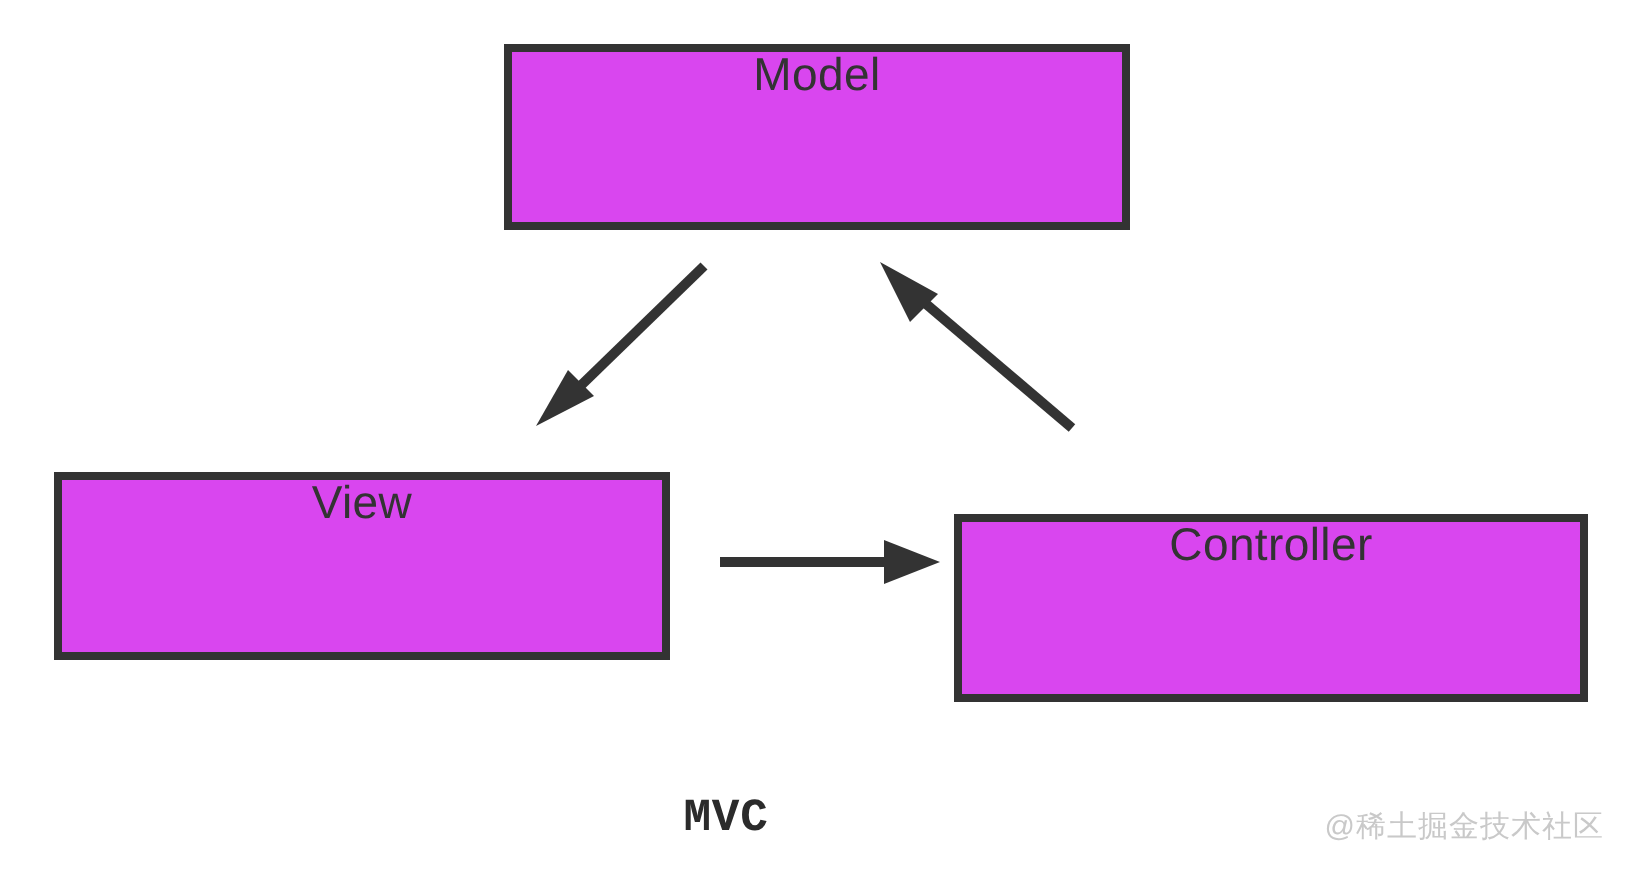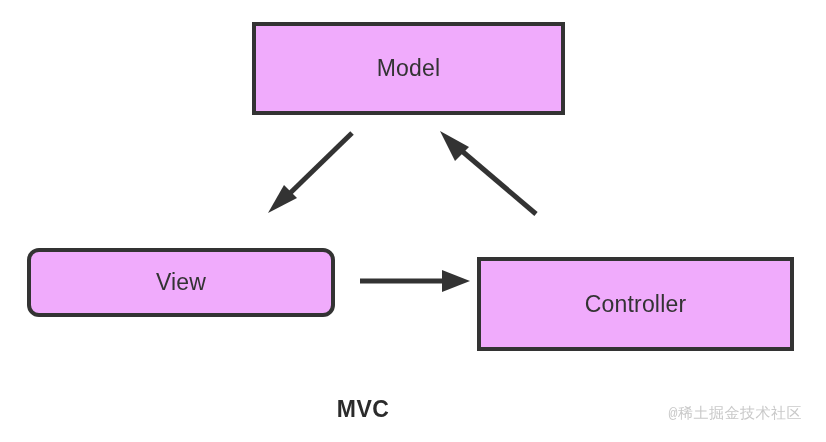--- a/index.html
+++ b/index.html
@@ -14,45 +14,44 @@
     position: relative;
     width: 826px;
     height: 442px;
     background: #ffffff;
     overflow: hidden;
   }
   .node {
     position: absolute;
     box-sizing: border-box;
     border: 4px solid #333333;
-    background: #f0abfc;
+    background: #d946ef;
     display: flex;
-    align-items: center;
+    align-items: flex-start;
     justify-content: center;
   }
   .node-label {
     font-family: "Liberation Sans", sans-serif;
     font-size: 23px;
     color: #333333;
     letter-spacing: 0.2px;
     line-height: 1;
     white-space: nowrap;
   }
   #node-model {
     left: 252px;
     top: 22px;
     width: 313px;
     height: 93px;
   }
   #node-view {
     left: 27px;
-    top: 248px;
+    top: 236px;
     width: 308px;
-    height: 69px;
-    border-radius: 12px;
+    height: 94px;
   }
   #node-controller {
     left: 477px;
     top: 234px;
     width: 317px;
     height: 94px;
     margin-top: 23px;
   }
   #edges {
     position: absolute;
@@ -61,31 +60,31 @@
     width: 826px;
     height: 442px;
     pointer-events: none;
   }
   .caption {
     position: absolute;
     left: 0;
     top: 396px;
     width: 726px;
     text-align: center;
-    font-family: Liberation Sans, sans-serif;
+    font-family: Liberation Mono, monospace;
     font-size: 23px;
     font-weight: bold;
     color: #2b2b2b;
     letter-spacing: 0.4px;
   }
   .watermark {
     position: absolute;
     right: 24px;
     top: 404px;
-    font-family: Liberation Mono, monospace;
+    font-family: Liberation Sans, sans-serif;
     font-size: 15px;
     color: #c9c9c9;
     letter-spacing: 0.5px;
     white-space: nowrap;
   }
 </style>
 </head>
 <body>
 
 <div id="canvas">

